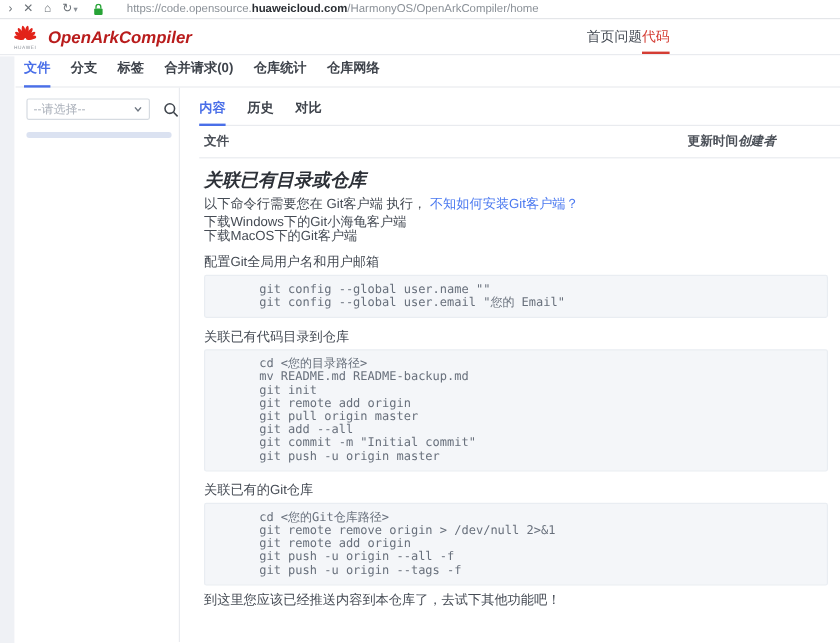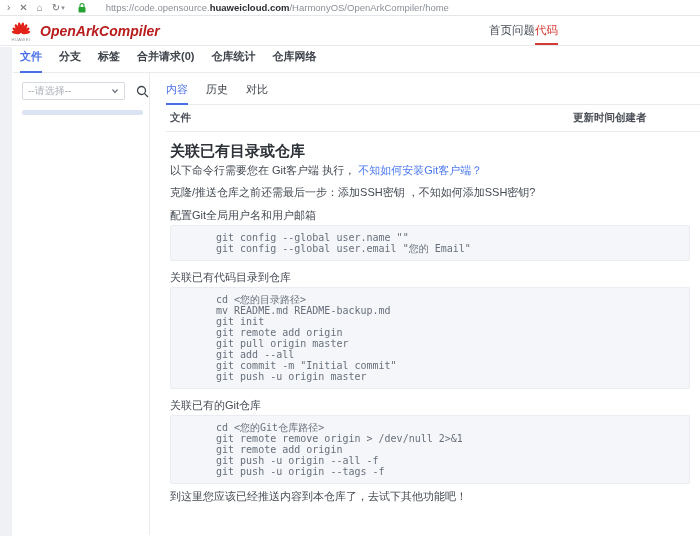--- a/index.html
+++ b/index.html
@@ -55,31 +55,31 @@
     width:104px; height:18px; border:1px solid #d6dbe1; border-radius:2px;
     display:flex; align-items:center; justify-content:space-between;
     padding:0 5px; font-size:10px; color:#a9afb9; background:#fff; cursor:pointer;gap:28px;
   }
   .search-btn { margin-left:11px; display:flex; align-items:center; cursor:pointer; }
   .skeleton { margin-top:10px; width:121px; height:5px; border-radius:2.5px; background:#dbe2f1; }
   
   .main { flex:1; padding-left:16px; }
   .content-tabs { display:flex; gap:18px; padding-top:9px; border-bottom:1px solid #e9ebef; }
   .ctab {
-    font-size:11px; font-weight:400; color:#3e434b; padding-bottom:6px;
+    font-size:11px; font-weight:700; color:#3e434b; padding-bottom:6px;
     border-bottom:2px solid transparent; margin-bottom:-1px; cursor:pointer;
   }
   .ctab.active { color:#4a6fe8; border-color:#4a6fe8; }
   .table-header {
     display:flex; align-items:center; padding:6px 0 6px 4px;
     border-bottom:1px solid #e9ebef; font-size:10.5px; font-weight:700; color:#4a4f57;
   }
-  .th-file { width:248px; } .th-time { width:197px;text-align:right; } .th-creator { flex:1; }
+  .th-file { width:248px; } .th-time { width:197px;text-align:right; } .th-creator { flex:1;font-style:italic; }
   .article { padding:10px 0 0 4px; width:524px; }
-  .article h2 { font-size:15px; line-height:17px; font-weight:700; color:#2d3138; margin-bottom:5px; }
+  .article h2 { font-size:15px; line-height:17px; font-weight:700; color:#2d3138; margin-bottom:5px;font-style:italic; }
   .intro { font-size:11px; line-height:13px; color:#454b54; margin-bottom:2px; }
   .link { color:#4a78f0; cursor:pointer; }
   .dl-line { font-size:11px; line-height:12px; color:#454b54; }
   .ssh-note { margin-top:9px; font-size:11px; line-height:13px; color:#454b54; }
   .sec-label { margin-top:10px; font-size:11px; line-height:12px; color:#454b54; }
   pre.code {
     margin-top:4px; background:#f4f6f9; border:1px solid #e9edf2; border-radius:2px;
     padding:6px 8px 6px 45px; font-family:"DejaVu Sans Mono","Liberation Mono",monospace;
     font-size:10px; line-height:11px; color:#68707c; white-space:pre;
   }
@@ -177,22 +177,23 @@
       </div>
 
       <div class="article">
         <h2>关联已有目录或仓库</h2>
 
         <div class="intro">
           <span>以下命令行需要您在 Git客户端 执行，</span>
           <span class="link">不知如何安装Git客户端？</span>
         </div>
 
-
-        <div class="ssh-note">克隆/推送仓库之前还需最后一步：添加SSH密钥 ，不知如何添加SSH密钥?</div>
+        <div class="dl-line">下载Windows下的Git小海龟客户端</div>
+        <div class="dl-line">下载MacOS下的Git客户端</div>
+
 
         <div class="sec-label">配置Git全局用户名和用户邮箱</div>
         <pre class="code">git config --global user.name ""
 git config --global user.email "您的 Email"</pre>
 
         <div class="sec-label">关联已有代码目录到仓库</div>
         <pre class="code">cd &lt;您的目录路径&gt;
 mv README.md README-backup.md
 git init
 git remote add origin

